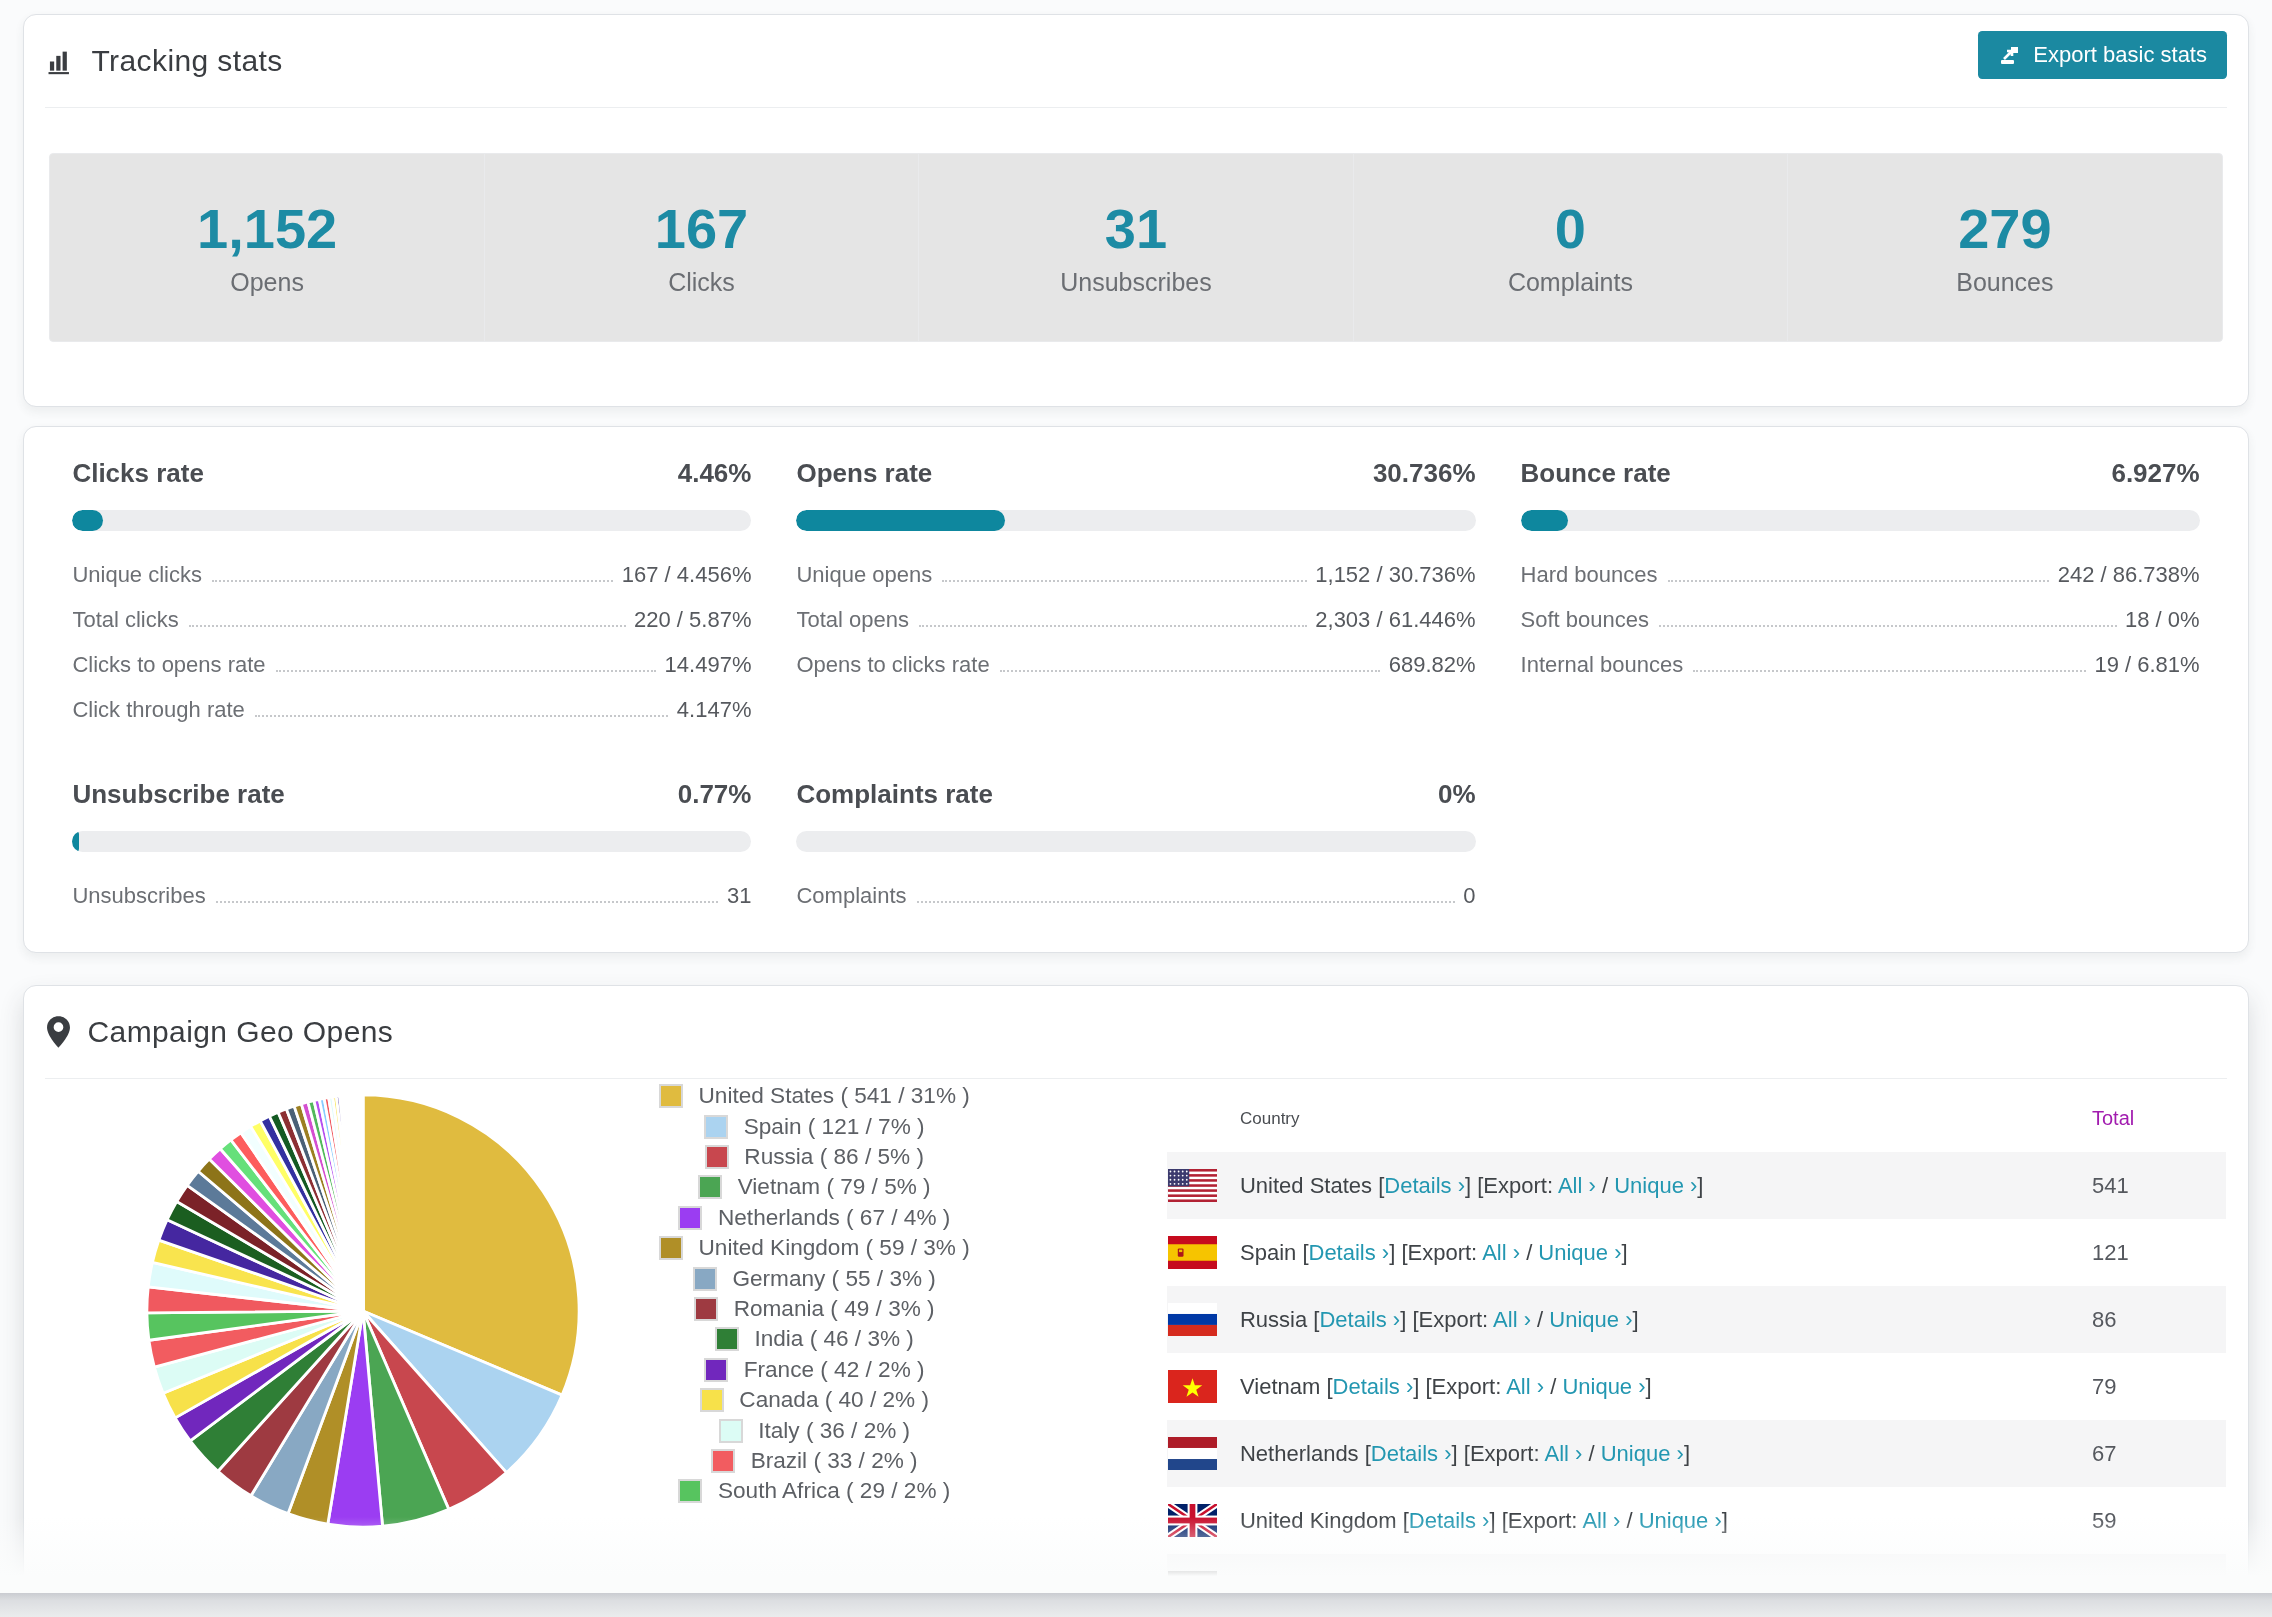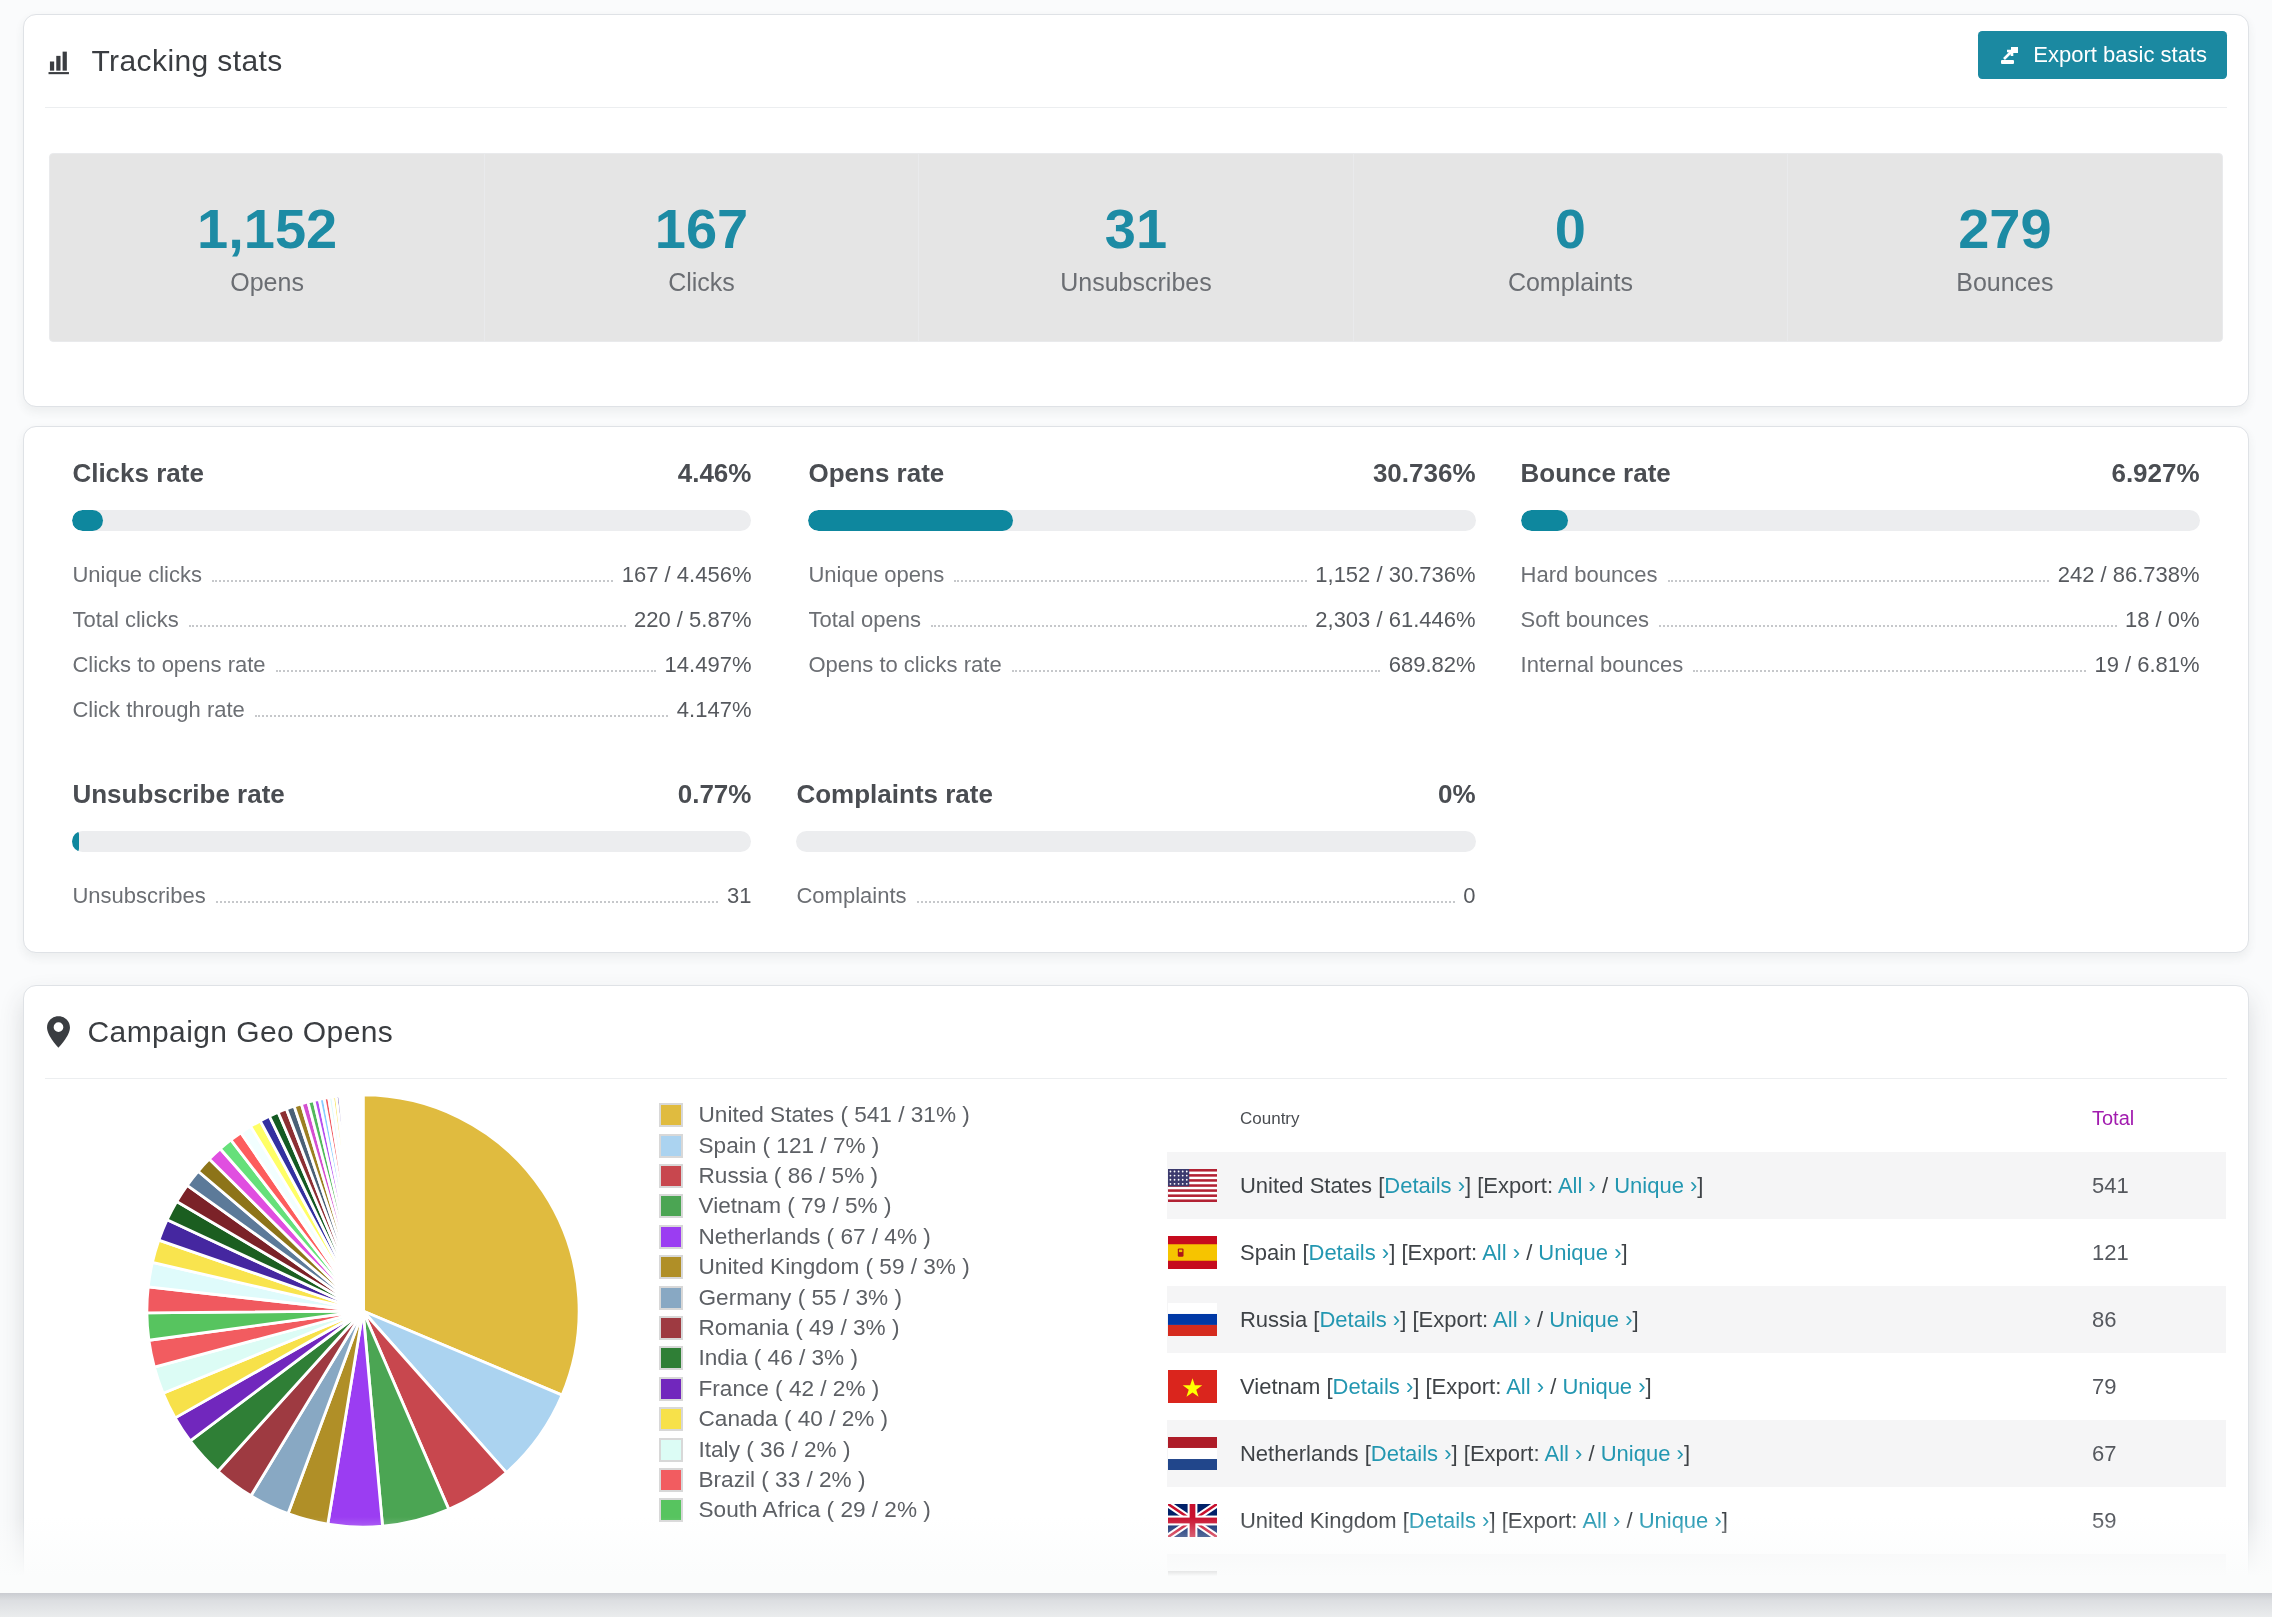--- a/index.html
+++ b/index.html
@@ -69,22 +69,22 @@
   }
   .rate-row-label{color:#6c6f74;white-space:nowrap;}
   .rate-row-value{color:#56595e;white-space:nowrap;}
   .leader{
     flex:1;border-bottom:2.1px dotted #c6c8cb;margin:0 8.5px 5px 10px;
     min-width:21px;
   }
   
   #pie-wrap{position:absolute;left:113px;top:99px;width:452px;height:452px;}
   #legend{
-    position:absolute;left:635px;top:118px;display:flex;
-    flex-direction:column;gap:7.8px;
+    position:absolute;left:635px;top:99px;display:flex;
+    flex-direction:column;gap:7.8px;align-items:center;
   }
   .legend-item{display:flex;align-items:center;gap:15.5px;height:22.6px;}
   .legend-swatch{
     width:20px;height:20px;border:2.1px solid #d8d8d8;box-sizing:content-box;
   }
   .legend-text{font-size:22.6px;color:#5d6065;}
   
   #geo-table{position:absolute;left:1143px;top:99px;width:1059px;}
   .gt-header{display:flex;height:67px;align-items:center;}
   .gt-header .h-country{margin-left:73px;font-size:17px;color:#4a4d52;flex:1;}
@@ -180,21 +180,21 @@
           <span class="rate-row-label">Clicks to opens rate</span>
           <span class="leader"></span>
           <span class="rate-row-value">14.497%</span>
         </div>
         <div class="rate-row">
           <span class="rate-row-label">Click through rate</span>
           <span class="leader"></span>
           <span class="rate-row-value">4.147%</span>
         </div>
       </div>
-      <div style="grid-area: 1 / 2; margin-left: 12px;">
+      <div style="grid-area: 1 / 2;">
         <div class="rate-title-row">
           <span>Opens rate</span>
           <span>30.736%</span>
         </div>
         <div class="rate-bar">
           <div class="rate-bar-fill" style="width: max(30.736%, 6.4px);"></div>
         </div>
         <div class="rate-row">
           <span class="rate-row-label">Unique opens</span>
           <span class="leader"></span>

